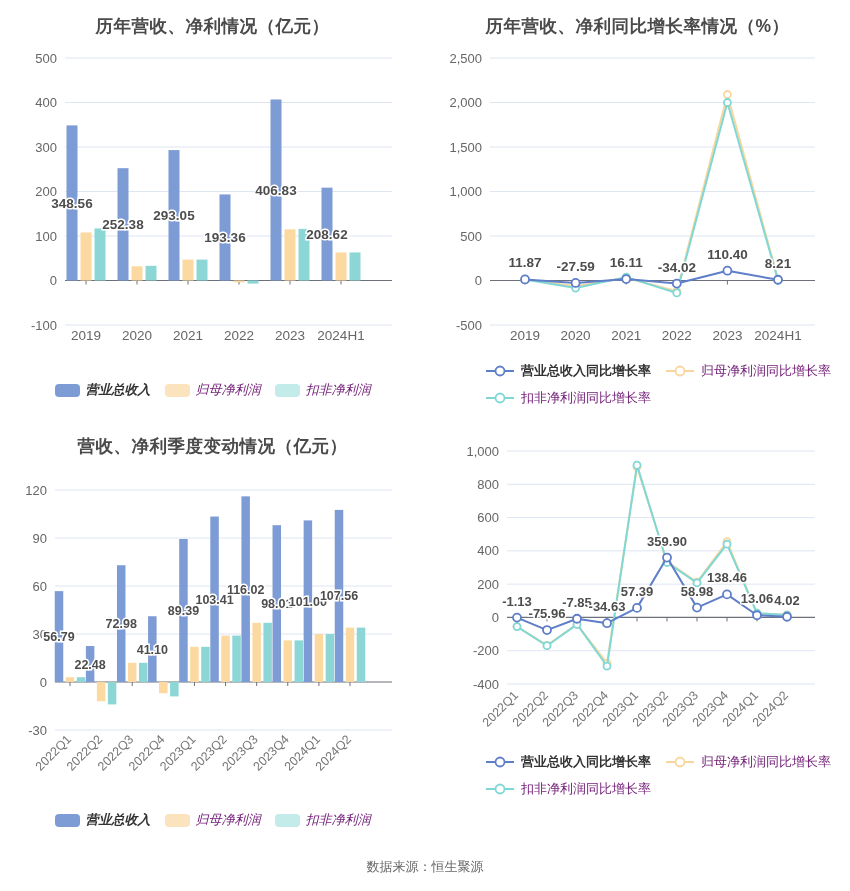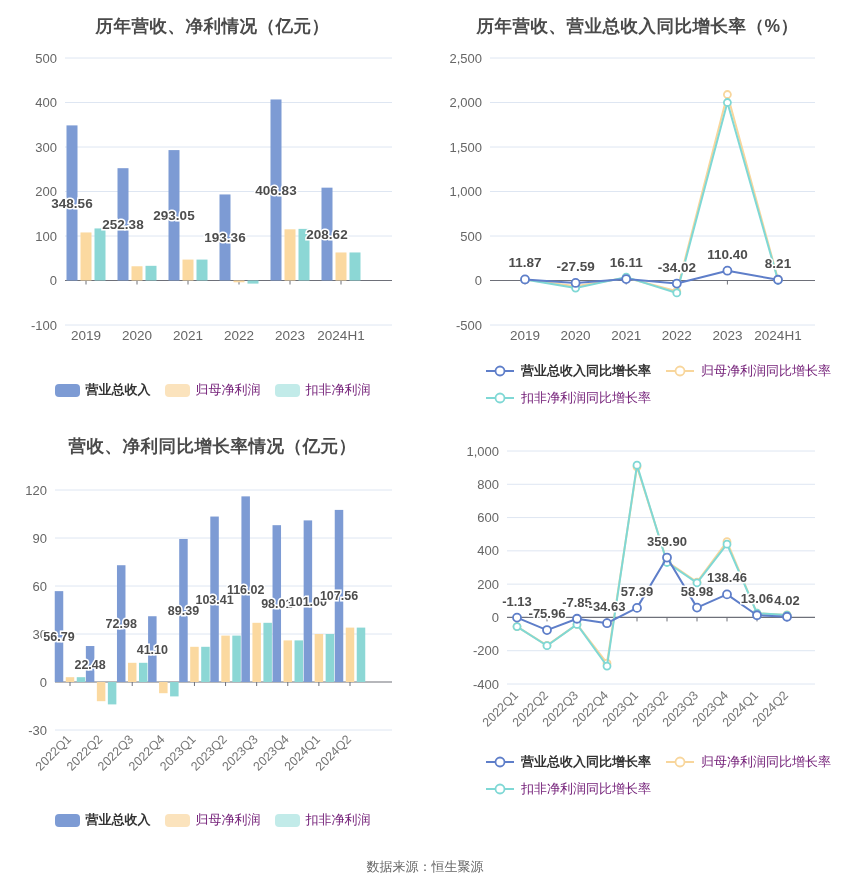--- a/index.html
+++ b/index.html
@@ -10,21 +10,21 @@
     font-size:17.5px;color:#4a4a4a;letter-spacing:0.5px;}
   .panel.top .chart-title{margin-top:12px;}
   .panel.bottom .chart-title{margin-top:12px;}
   svg{display:block;}
   svg text{font-family:"Liberation Sans",sans-serif;}
   .ytick{fill:#666;font-size:13px;}
   .xtick{fill:#666;font-size:13.5px;}
   .xtick-rot{fill:#757575;font-size:12.5px;}
   .val{fill:#4d4d4d;font-weight:600;stroke:#ffffff;stroke-width:3px;paint-order:stroke;}
   .legend{display:flex;flex-wrap:wrap;row-gap:9px;column-gap:14px;align-items:flex-start;font-size:13px;}
-  .legend.centered{justify-content:center;}
+  .legend.centered{justify-content:center;font-style:italic;}
   .legend.leftal{justify-content:flex-start;padding-left:60px;}
   .legend-item{display:flex;align-items:center;gap:6px;cursor:pointer;}
   .legend-item .sw{width:25px;height:13px;border-radius:4px;display:inline-block;}
   .legend-item .lbl{white-space:nowrap;}
   .legend-item.first .lbl{color:#333;font-weight:600;}
   .legend-item.rest .lbl{color:#701a75;}
   .footer{height:46px;text-align:center;font-size:13px;color:#666;padding-top:13px;box-sizing:border-box;}
   .lg-tl{margin-top:26px;}
   .lg-tr{margin-top:7px;}
   .lg-bl{margin-top:21px;}
@@ -100,21 +100,21 @@
             <span class="lbl">归母净利润</span>
           </div>
           <div class="legend-item rest">
             <span class="sw" style="background: rgb(194, 235, 233);"></span>
             <span class="lbl">扣非净利润</span>
           </div>
         </div>
     </div>
 
     <div class="panel top">
-      <div class="chart-title">历年营收、营业总收入同比增长率（%）</div>
+      <div class="chart-title">历年营收、净利同比增长率情况（%）</div>
       <svg id="svg-1" width="425" height="315">
           <line x1="65" x2="390" y1="18" y2="18" stroke="#DEE6F2" stroke-width="1"></line>
           <line x1="65" x2="390" y1="62.5" y2="62.5" stroke="#DEE6F2" stroke-width="1"></line>
           <line x1="65" x2="390" y1="107" y2="107" stroke="#DEE6F2" stroke-width="1"></line>
           <line x1="65" x2="390" y1="151.5" y2="151.5" stroke="#DEE6F2" stroke-width="1"></line>
           <line x1="65" x2="390" y1="196" y2="196" stroke="#DEE6F2" stroke-width="1"></line>
           <line x1="65" x2="390" y1="285" y2="285" stroke="#DEE6F2" stroke-width="1"></line>
           <text x="57" y="22.5" text-anchor="end" class="ytick">2,500</text>
           <text x="57" y="67" text-anchor="end" class="ytick">2,000</text>
           <text x="57" y="111.5" text-anchor="end" class="ytick">1,500</text>
@@ -182,21 +182,21 @@
             <svg width="30" height="14">
               <line x1="1" x2="29" y1="7" y2="7" stroke="#7FD8D5" stroke-width="2"></line>
               <circle cx="15" cy="7" r="4.5" fill="#fff" stroke="#7FD8D5" stroke-width="1.8"></circle>
             </svg>
             <span class="lbl">扣非净利润同比增长率</span>
           </div>
         </div>
     </div>
 
     <div class="panel bottom">
-      <div class="chart-title">营收、净利同比增长率情况（亿元）</div>
+      <div class="chart-title">营收、净利季度变动情况（亿元）</div>
       <svg id="svg-2" width="425" height="330">
           <line x1="55" x2="392" y1="30" y2="30" stroke="#DEE6F2" stroke-width="1"></line>
           <line x1="55" x2="392" y1="78" y2="78" stroke="#DEE6F2" stroke-width="1"></line>
           <line x1="55" x2="392" y1="126" y2="126" stroke="#DEE6F2" stroke-width="1"></line>
           <line x1="55" x2="392" y1="174" y2="174" stroke="#DEE6F2" stroke-width="1"></line>
           <line x1="55" x2="392" y1="270" y2="270" stroke="#DEE6F2" stroke-width="1"></line>
           <text x="47" y="34.5" text-anchor="end" class="ytick">120</text>
           <text x="47" y="82.5" text-anchor="end" class="ytick">90</text>
           <text x="47" y="130.5" text-anchor="end" class="ytick">60</text>
           <text x="47" y="178.5" text-anchor="end" class="ytick">30</text>

